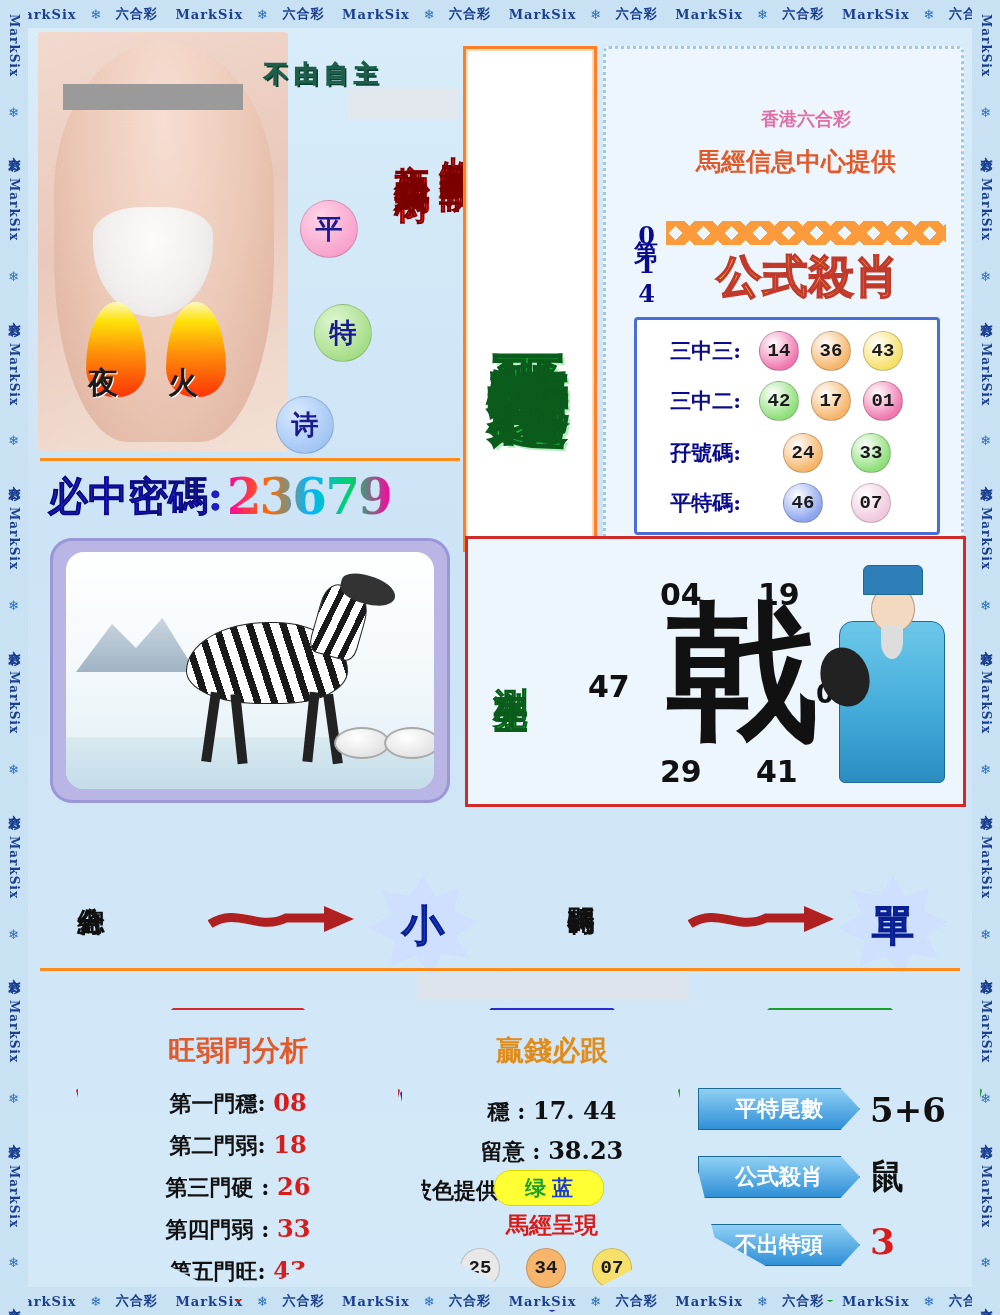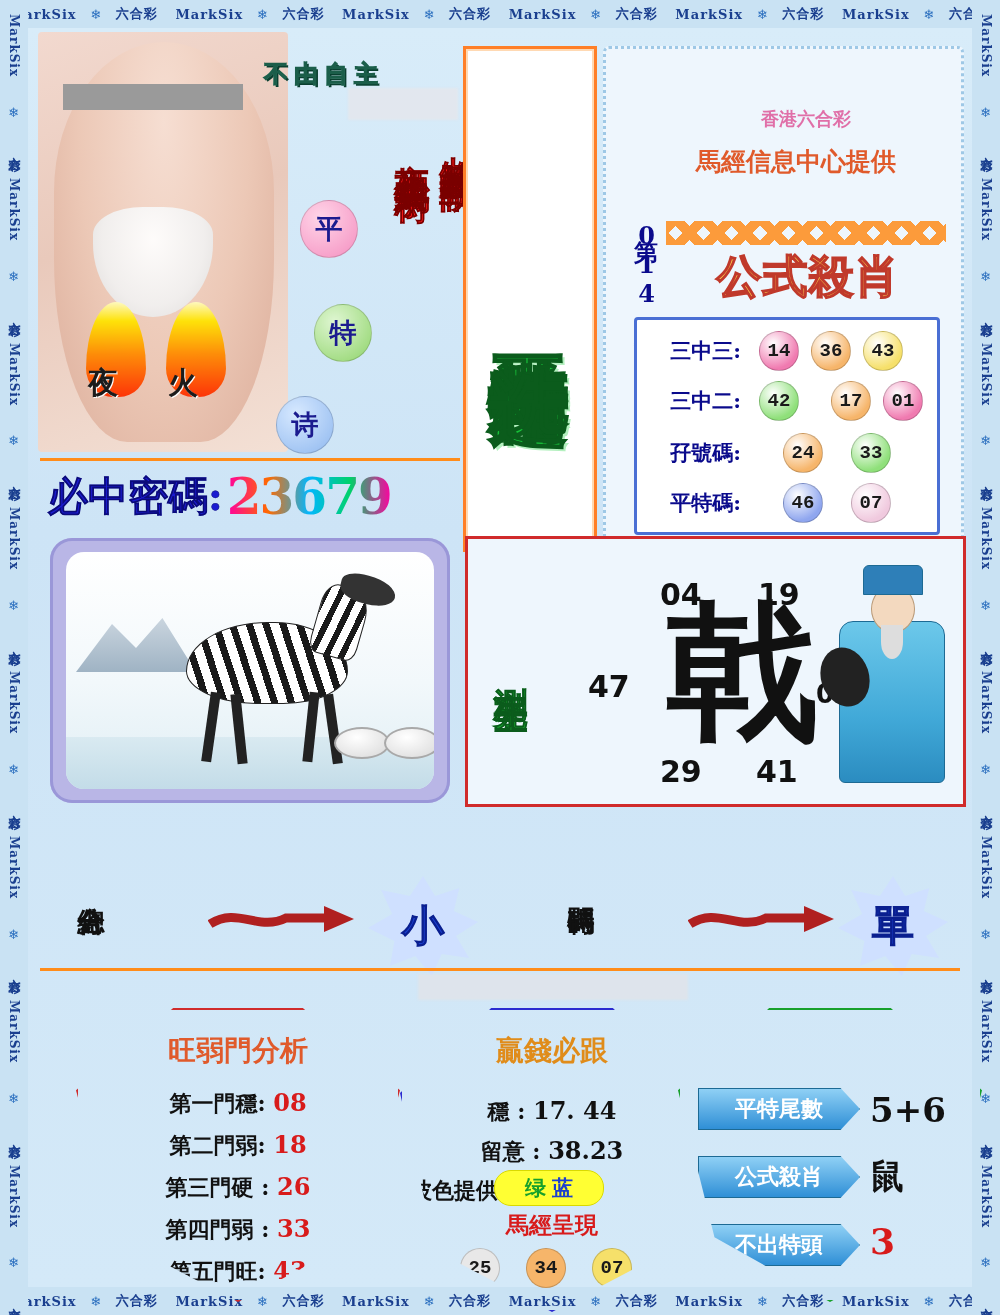--- a/index.html
+++ b/index.html
@@ -583,21 +583,21 @@
       <div id="numbers-box">
         <div class="numrow" id="nr0" style="top:8px">
           <div class="rlabel">三中三:</div>
           <div class="ball" style="background: radial-gradient(circle at 35% 30%, rgb(255, 255, 255) 0%, rgb(240, 122, 176) 70%);">14</div>
           <div class="ball" style="background: radial-gradient(circle at 35% 30%, rgb(255, 255, 255) 0%, rgb(246, 181, 106) 70%);">36</div>
           <div class="ball" style="background: radial-gradient(circle at 35% 30%, rgb(255, 255, 255) 0%, rgb(246, 224, 106) 70%);">43</div>
         </div>
         <div class="numrow" id="nr1" style="top:58px">
           <div class="rlabel">三中二:</div>
           <div class="ball" style="background: radial-gradient(circle at 35% 30%, rgb(255, 255, 255) 0%, rgb(143, 224, 122) 70%);">42</div>
-          <div class="ball" style="background: radial-gradient(circle at 35% 30%, rgb(255, 255, 255) 0%, rgb(246, 181, 106) 70%); margin-left: 20px;">17</div>
+          <div class="ball" style="background: radial-gradient(circle at 35% 30%, rgb(255, 255, 255) 0%, rgb(246, 181, 106) 70%);">17</div>
           <div class="ball" style="background: radial-gradient(circle at 35% 30%, rgb(255, 255, 255) 0%, rgb(240, 122, 176) 70%);">01</div>
         </div>
         <div class="numrow" id="nr2" style="top:110px">
           <div class="rlabel">孖號碼:</div>
           <div style="width:24px"></div>
           <div class="ball" style="background: radial-gradient(circle at 35% 30%, rgb(255, 255, 255) 0%, rgb(246, 181, 106) 70%);">24</div>
           <div style="width:16px"></div>
           <div class="ball" style="background: radial-gradient(circle at 35% 30%, rgb(255, 255, 255) 0%, rgb(143, 224, 122) 70%);">33</div>
         </div>
         <div class="numrow" id="nr3" style="top:160px">

